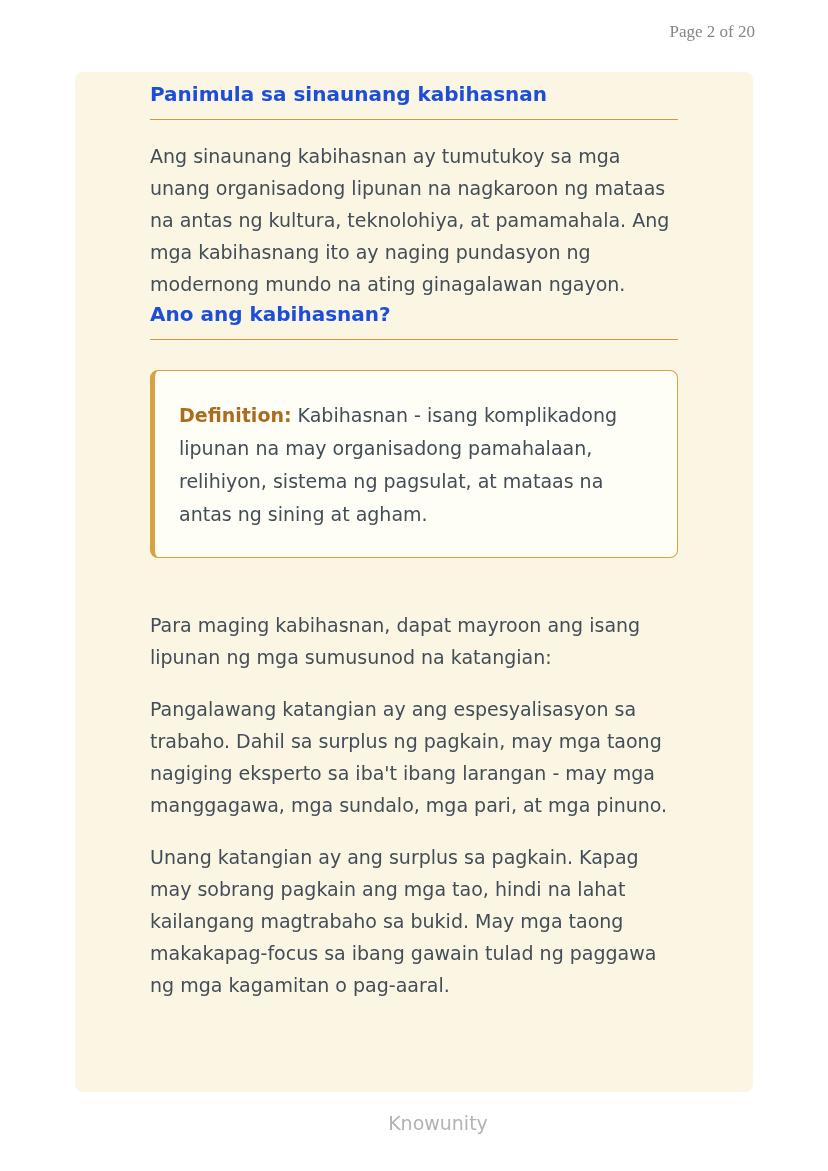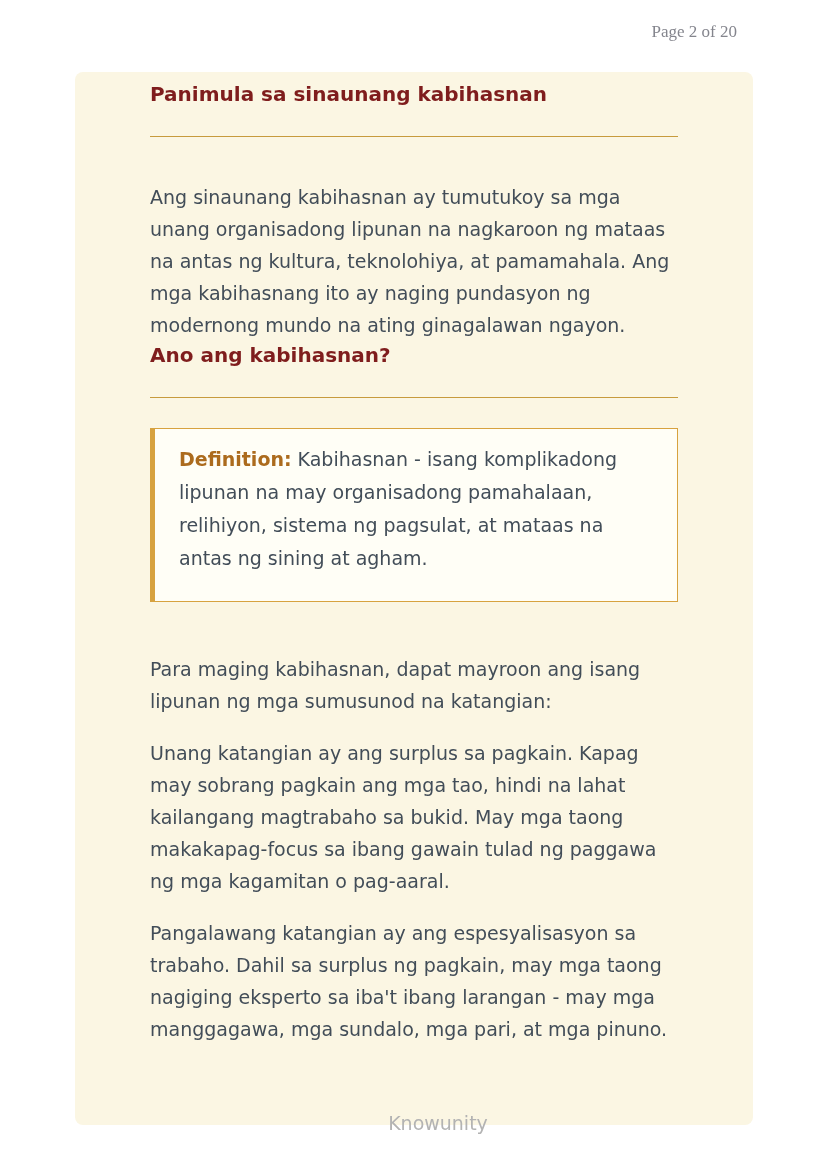--- a/index.html
+++ b/index.html
@@ -9,57 +9,57 @@
     width: 828px;
     height: 1171px;
     margin: 0 auto;
     background: #ffffff;
     font-family: "DejaVu Sans", "Liberation Sans", sans-serif;
     overflow: hidden;
   }
   .page-indicator {
     position: absolute;
     top: 22px;
-    right: 91px;
+    right: 73px;
     font-family: "Liberation Serif", "DejaVu Serif", serif;
     font-size: 17px;
     color: #84858d;
   }
   .content-card {
     position: absolute;
     left: 75px;
     top: 72px;
     width: 678px;
     min-height: 1020px;
     background: #fbf6e3;
     border-radius: 8px;
     padding: 8px 75px 80px 75px;
   }
   .section-title {
     font-size: 20px;
     font-weight: bold;
-    color: #7f1d1d;
+    color: #1d4ed8;
     line-height: 1.4;
-    padding-bottom: 28px;
+    padding-bottom: 11px;
     border-bottom: 1.5px solid #c79b3d;
   }
   .section-title.second { }
   .body-paragraph {
-    margin-top: 44px;
+    margin-top: 20px;
     font-size: 19px;
     line-height: 32px;
     color: #424d58;
   }
   .definition-box {
     margin-top: 30px;
     background: #fffef6;
     border: 1.5px solid #d7a23f;
     border-left: 5px solid #d7a23f;
-    border-radius: 0;
-    padding: 14px 28px 26px 24px;
+    border-radius: 8px;
+    padding: 28px 28px 26px 24px;
   }
   .definition-text {
     font-size: 19px;
     line-height: 33px;
     color: #424d58;
   }
   .definition-label {
     font-weight: bold;
     color: #ac6b1d;
   }
@@ -90,21 +90,21 @@
     <p class="body-paragraph">Ang sinaunang kabihasnan ay tumutukoy sa mga unang organisadong lipunan na nagkaroon ng mataas na antas ng kultura, teknolohiya, at pamamahala. Ang mga kabihasnang ito ay naging pundasyon ng modernong mundo na ating ginagalawan ngayon.</p>
 
     <h2 class="section-title second">Ano ang kabihasnan?</h2>
 
     <div class="definition-box">
       <p class="definition-text"><span class="definition-label">Definition:</span><span> Kabihasnan - isang komplikadong lipunan na may organisadong pamahalaan, relihiyon, sistema ng pagsulat, at mataas na antas ng sining at agham.</span></p>
     </div>
 
     <p class="body-paragraph after-box">Para maging kabihasnan, dapat mayroon ang isang lipunan ng mga sumusunod na katangian:</p>
 
+    <p class="body-paragraph para-gap">Pangalawang katangian ay ang espesyalisasyon sa trabaho. Dahil sa surplus ng pagkain, may mga taong nagiging eksperto sa iba't ibang larangan - may mga manggagawa, mga sundalo, mga pari, at mga pinuno.</p>
+
     <p class="body-paragraph para-gap">Unang katangian ay ang surplus sa pagkain. Kapag may sobrang pagkain ang mga tao, hindi na lahat kailangang magtrabaho sa bukid. May mga taong makakapag-focus sa ibang gawain tulad ng paggawa ng mga kagamitan o pag-aaral.</p>
-
-    <p class="body-paragraph para-gap">Pangalawang katangian ay ang espesyalisasyon sa trabaho. Dahil sa surplus ng pagkain, may mga taong nagiging eksperto sa iba't ibang larangan - may mga manggagawa, mga sundalo, mga pari, at mga pinuno.</p>
 
   </div>
 
   <div class="footer-brand">Knowunity</div>
 
 </div>
 
 </body></html>

